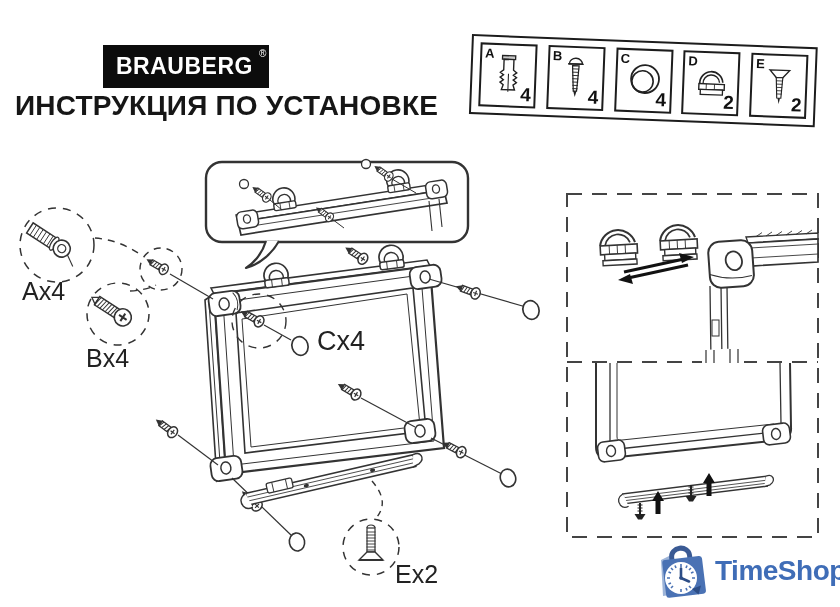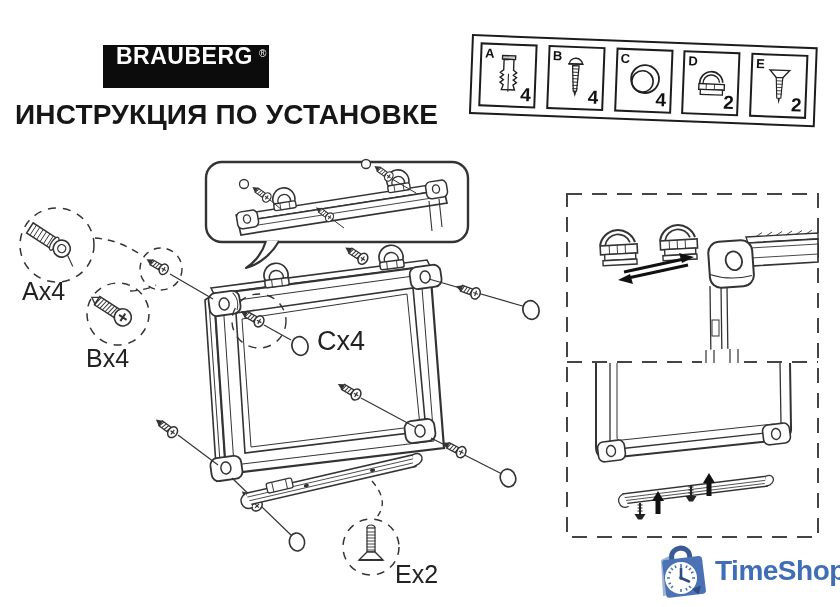--- a/index.html
+++ b/index.html
@@ -1,21 +1,21 @@
 <!DOCTYPE html>
 <html><head>
 <meta charset="utf-8">
 <style>
   html,body{margin:0;padding:0;}
   body{width:840px;height:607px;background:#ffffff;font-family:"Liberation Sans",sans-serif;position:relative;overflow:hidden;}
   .page{position:absolute;inset:0;background:#fff;}
-  .logo{position:absolute;left:103px;top:45px;width:166px;height:43px;background:#0c0c0c;display:flex;align-items:flex-start;gap:6px;padding:0 8px 0 7px;box-sizing:border-box;}
+  .logo{position:absolute;left:103px;top:45px;width:166px;height:43px;background:#0c0c0c;display:flex;align-items:center;gap:6px;padding:0 8px 0 7px;box-sizing:border-box;}
   .logo .brand{color:#fff;font-weight:bold;font-size:23px;letter-spacing:.5px;line-height:1;}
   .logo .reg{color:#fff;font-size:10px;align-self:flex-start;margin-top:3px;}
-  .title{position:absolute;left:15px;top:90px;font-size:28px;font-weight:600;color:#161616;letter-spacing:.2px;margin-top:9px;}
+  .title{position:absolute;left:15px;top:90px;font-size:28px;font-weight:600;color:#161616;letter-spacing:.2px;}
   .legend{position:absolute;left:472px;top:34px;width:346px;height:80px;border:2.5px solid #1c1c1c;background:#fff;transform:rotate(2.2deg);transform-origin:0 0;display:flex;align-items:center;justify-content:space-between;padding:0 7px;box-sizing:border-box;}
   .cell{width:57px;height:64px;border:2.5px solid #1c1c1c;background:#fff;position:relative;box-sizing:border-box;display:flex;align-items:center;justify-content:center;}
   .cell .cl{position:absolute;top:1px;left:3px;font-size:13px;font-weight:bold;color:#111;}
   .cell .cq{position:absolute;bottom:0;right:3px;font-size:19px;font-weight:bold;color:#111;}
   .diagram{position:absolute;left:0;top:0;}
   .diagram text{font-family:"Liberation Sans",sans-serif;fill:#222;}
   .watermark{position:absolute;left:651px;top:542px;display:flex;align-items:center;gap:2px;}
   .watermark .wm-text{font-size:28px;font-weight:bold;color:#3f6db7;letter-spacing:-.5px;}
 </style>
 </head>

